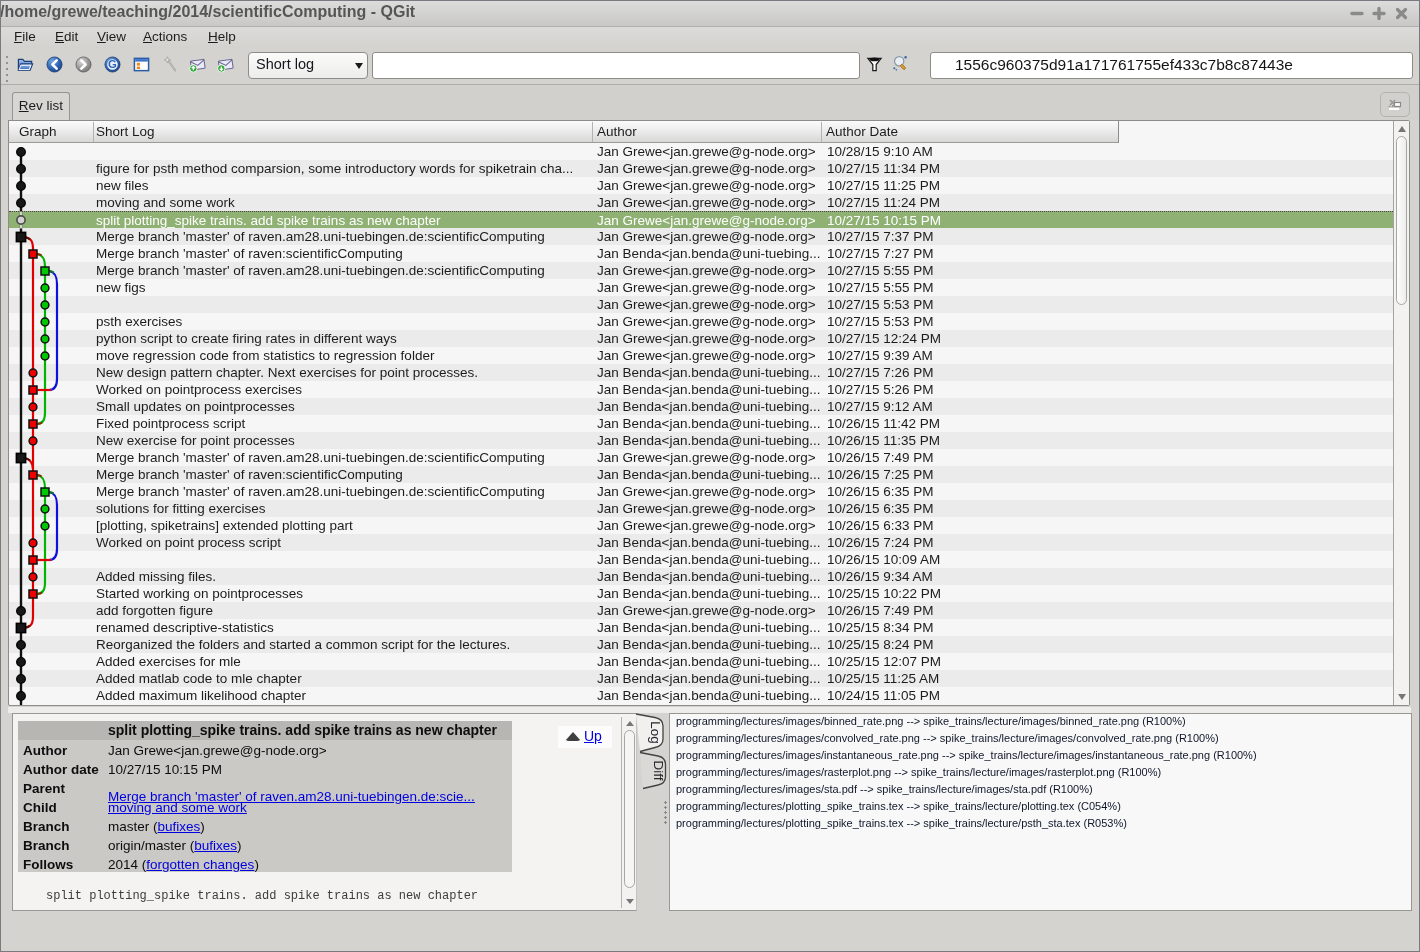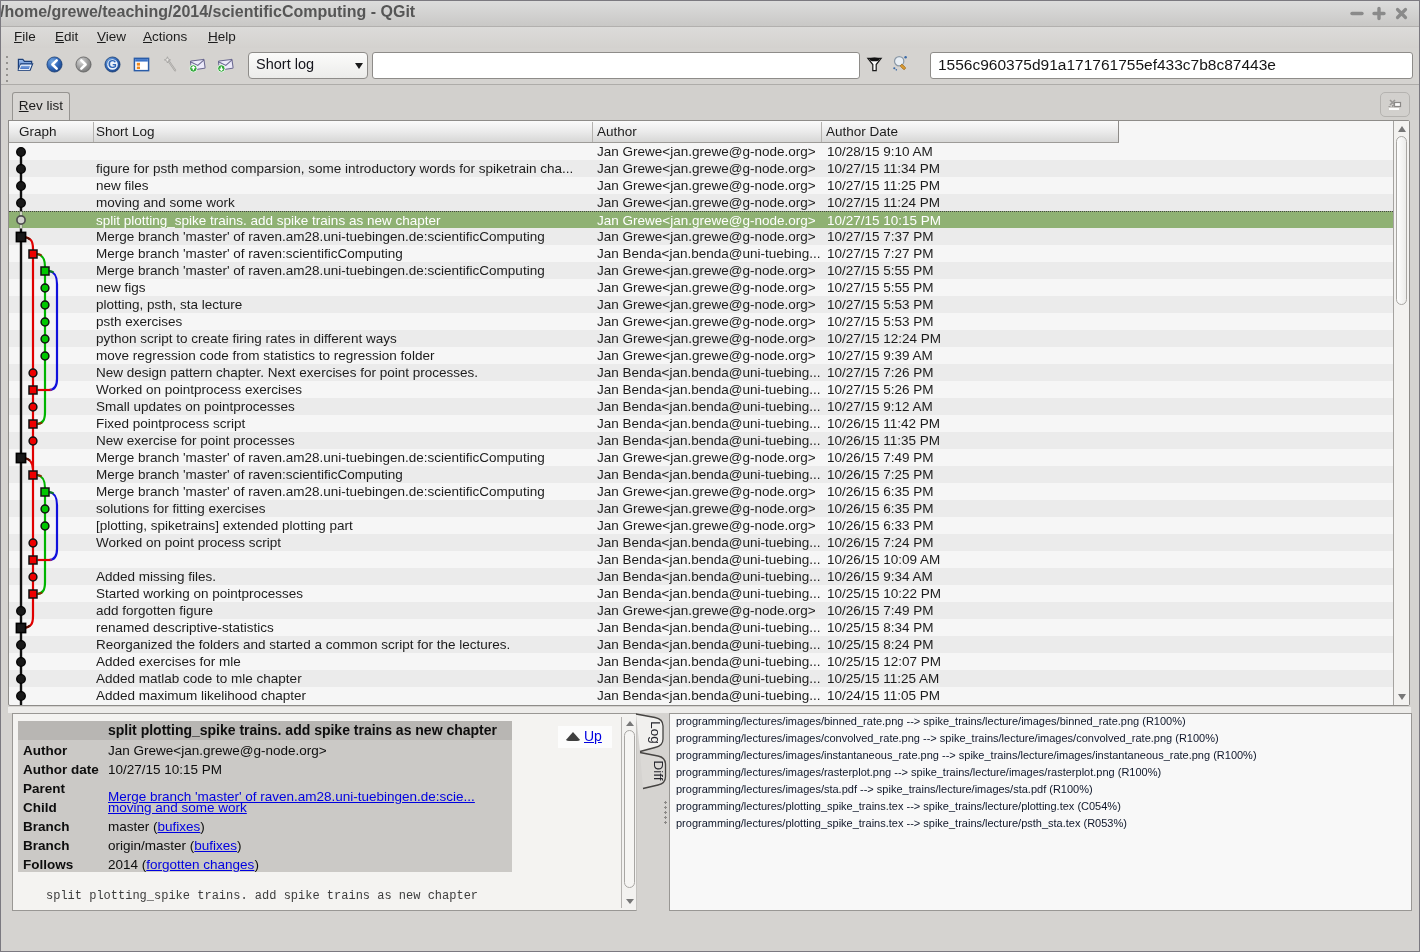--- a/index.html
+++ b/index.html
@@ -11,21 +11,21 @@
 .mi{position:absolute;top:2px;font-size:13.5px;color:#1c1c1c}
 .mi u{text-decoration:underline}
 #toolbar{position:absolute;left:0;top:48px;width:1420px;height:37px;background:#d5d3d0;border-bottom:1px solid #aeaca9}
 #handle{position:absolute;left:5px;top:6px;width:4px;height:30px;
   background-image:radial-gradient(circle,#94928f 1.1px,transparent 1.3px);background-size:4px 6px}
 .tbi{position:absolute;top:8px;width:17px;height:17px}
 #combo{position:absolute;left:248px;top:4px;width:120px;height:27px;border:1px solid #8e8c89;border-radius:4px;
   background:linear-gradient(#fbfbfa,#ececea);font-size:14.5px;color:#15151c;padding:3px 0 0 7px}
 #combo .arr{position:absolute;right:4px;top:10px;width:0;height:0;border-left:4.8px solid transparent;border-right:4.8px solid transparent;border-top:6px solid #1a1a1a}
 .inp{position:absolute;top:4px;height:27px;background:#fff;border:1px solid #8e8c89;border-radius:3px}
-#sha{font-size:15.5px;color:#141414;padding:3px 0 0 7px}
+#sha{font-size:15.5px;color:#141414;padding:3px 0 0 24px}
 #tabbar{position:absolute;left:0;top:85px;width:1420px;height:35px;background:#d2d0cd}
 #revtab{position:absolute;left:12px;top:7px;width:58px;height:28px;background:#d8d6d3;border:1px solid #969491;border-bottom:none;
   border-radius:3px 3px 0 0;font-size:13.5px;color:#1c1c1c;text-align:center;padding-top:5px}
 #detachbtn{position:absolute;left:1380px;top:7px;width:30px;height:25px;border:1px solid #b5b3b0;border-radius:5px;color:#8a8886;font-size:13px;text-align:center;padding-top:3px}
 
 #table{position:absolute;left:8px;top:120px;width:1402px;height:586px;background:#f6f6f6;border:1px solid #8e8c89;border-radius:2px}
 #thead{position:absolute;left:8px;top:120px;width:1111px;height:23px;
   background:linear-gradient(#fbfbfb,#e9e9e9 55%,#d7d7d6);border:1px solid #8e8c89;border-bottom:1px solid #9d9b98}
 .th{position:absolute;top:3px;font-size:13.5px;color:#1c1c1c}
 .thsep{position:absolute;top:1px;width:1px;height:20px;background:#b4b2af}
@@ -211,21 +211,20 @@
       <span class="c1">Merge branch 'master' of raven.am28.uni-tuebingen.de:scientificComputing</span>
       <span class="c2">Jan Grewe&lt;jan.grewe@g-node.org&gt;</span>
       <span class="c3">10/27/15 5:55 PM</span>
     </div>
 <div class="r even" style="top:136px">
       <span class="c1">new figs</span>
       <span class="c2">Jan Grewe&lt;jan.grewe@g-node.org&gt;</span>
       <span class="c3">10/27/15 5:55 PM</span>
     </div>
 <div class="r odd" style="top:153px">
-      <span class="c1">plotting, psth, sta lecture</span>
       <span class="c2">Jan Grewe&lt;jan.grewe@g-node.org&gt;</span>
       <span class="c3">10/27/15 5:53 PM</span>
     </div>
 <div class="r even" style="top:170px">
       <span class="c1">psth exercises</span>
       <span class="c2">Jan Grewe&lt;jan.grewe@g-node.org&gt;</span>
       <span class="c3">10/27/15 5:53 PM</span>
     </div>
 <div class="r odd" style="top:187px">
       <span class="c1">python script to create firing rates in different ways</span>

